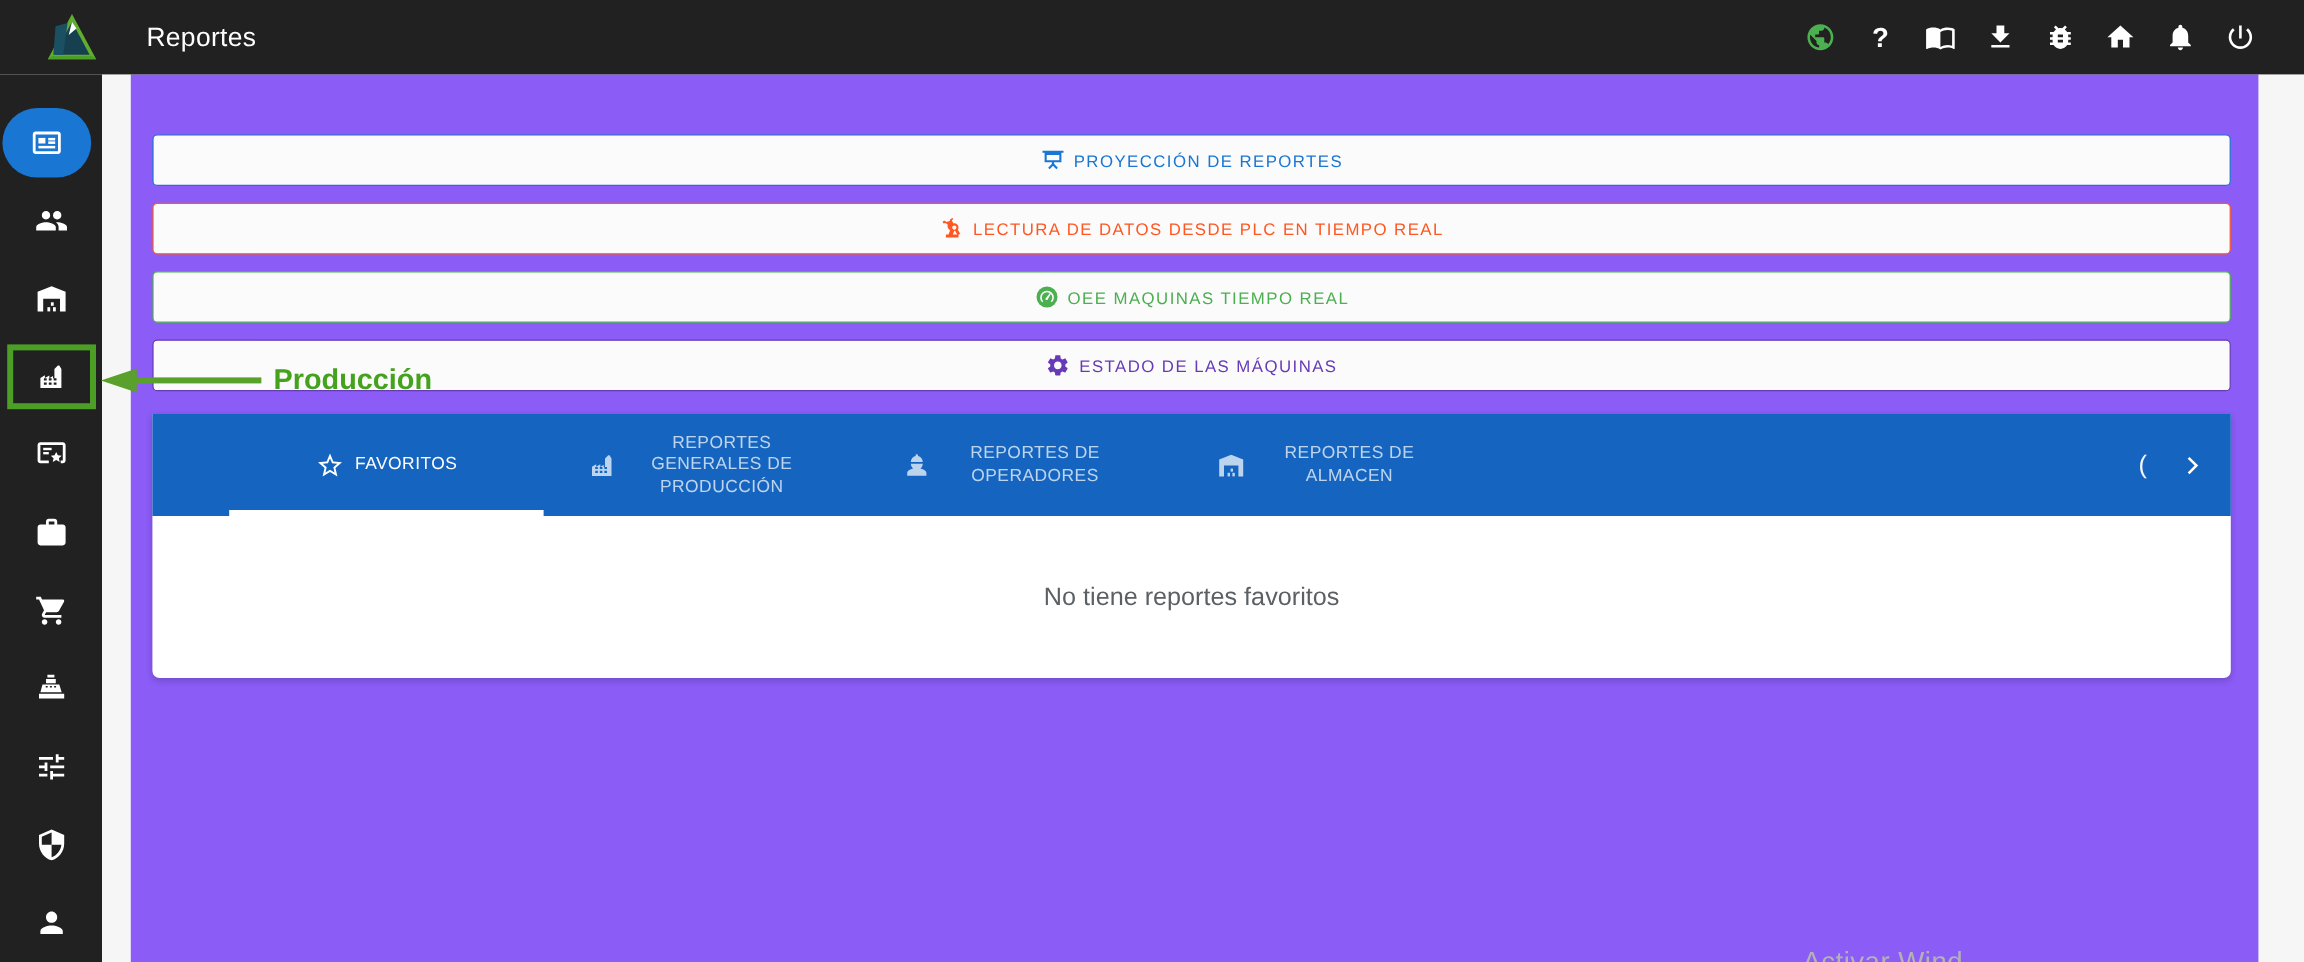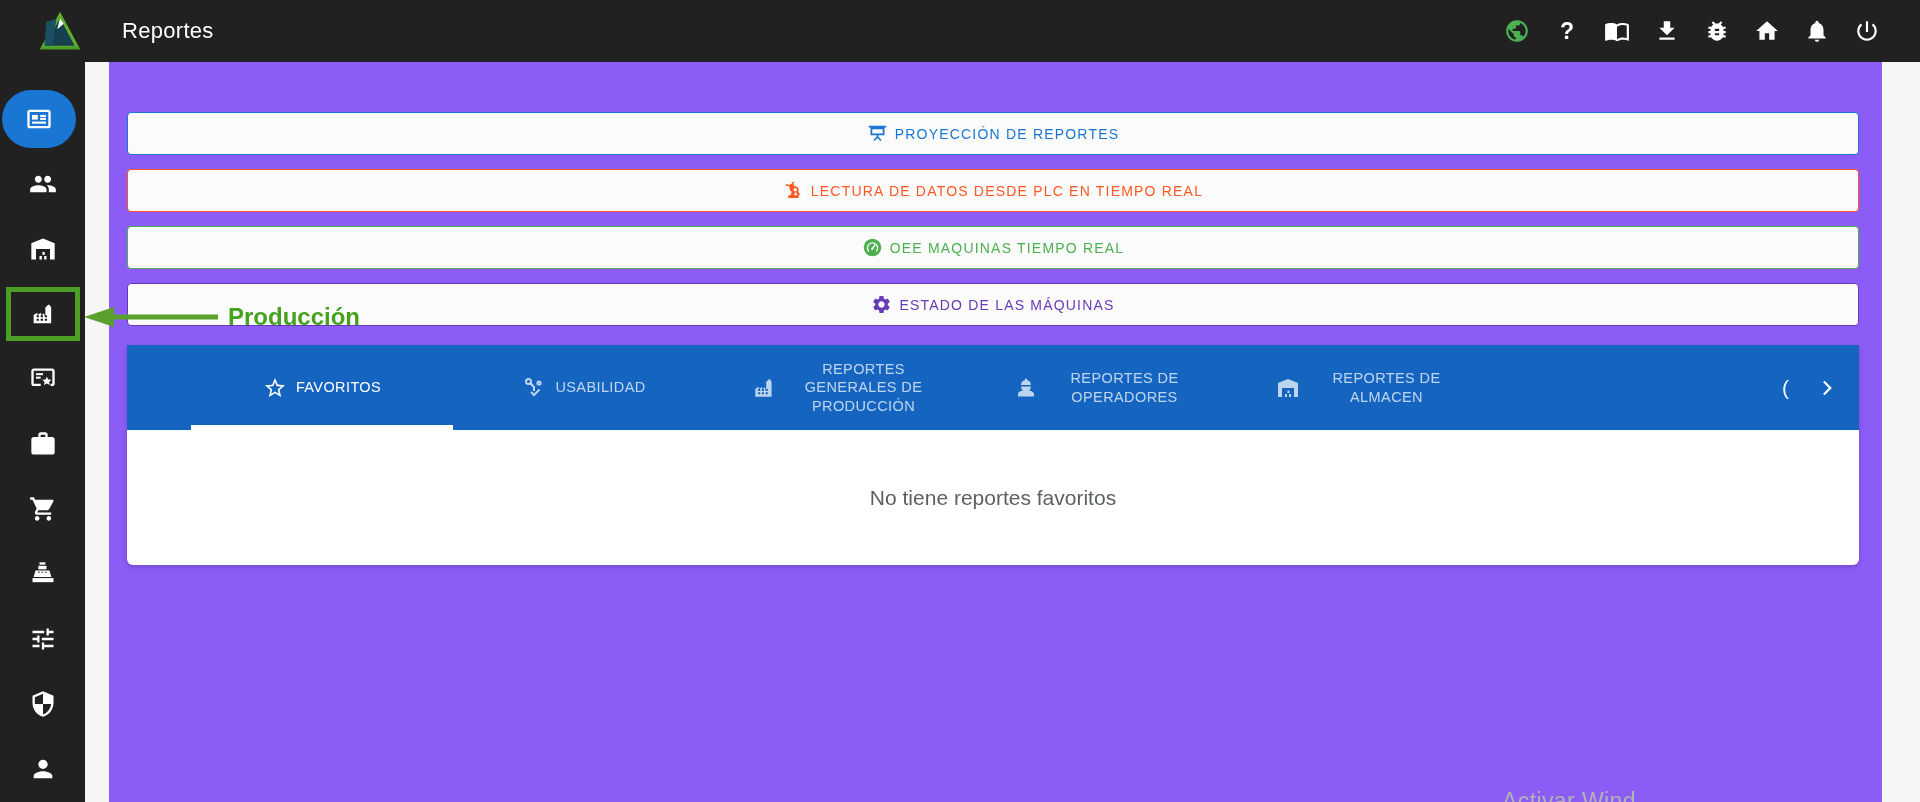--- a/index.html
+++ b/index.html
@@ -231,29 +231,20 @@
 
   <section class="card">
     <nav class="tabbar">
       <div class="tab active">
         <svg viewBox="0 0 24 24" width="24" height="24" fill="currentColor">
             <path d="M22 9.24l-7.19-.62L12 2 9.19 8.63 2 9.24l5.46 4.73L5.82 21 12 17.27 18.18 21l-1.63-7.03L22 9.24zM12 15.4l-3.76 2.27 1-4.28-3.32-2.88 4.38-.38L12 6.1l1.71 4.04 4.38.38-3.32 2.88 1 4.28L12 15.4z"></path>
           </svg>
         <span class="lbl">FAVORITOS</span>
       </div>
       <div class="tab">
-        <svg viewBox="0 0 24 24" width="24" height="24" fill="none" stroke="currentColor" stroke-width="2">
-            <circle cx="6.5" cy="5.5" r="2.5"></circle>
-            <path d="M8.3 7.3L12 11v4"></path>
-            <path d="M9 16l3 3 5.5-5.5"></path>
-            <circle cx="17" cy="7" r="1.6"></circle>
-          </svg>
-        <span class="lbl">USABILIDAD</span>
-      </div>
-      <div class="tab">
         <svg viewBox="0 0 24 24" width="26" height="26" fill="currentColor">
             <path fill-rule="evenodd" d="M4 20v-7.2l3.2-1.9v2l3.2-1.9v2l2.6-1.6V13h1V6.5L16.5 4h1L19 6.5V20H4zm2.5-2.3h2V16h-2v1.7zm3.5 0h2V16h-2v1.7zm3.5 0h2V16h-2v1.7zm-7-3h2V13h-2v1.7zm3.5 0h2V13h-2v1.7zm3.5 0h2V13h-2v1.7z"></path>
           </svg>
         <span class="lbl">REPORTES GENERALES DE PRODUCCIÓN</span>
       </div>
       <div class="tab">
         <svg viewBox="0 0 24 24" width="24" height="24" fill="currentColor">
             <path d="M12 2.5c-.55 0-1 .45-1 1v.45A5.5 5.5 0 007 9h10a5.5 5.5 0 00-4-5.05V3.5c0-.55-.45-1-1-1zM7 10.5a5 5 0 0010 0H7zM12 14c-2.7 0-8 1.35-8 4v2.5h16V18c0-2.65-5.3-4-8-4z"></path>
           </svg>
         <span class="lbl">REPORTES DE OPERADORES</span>

